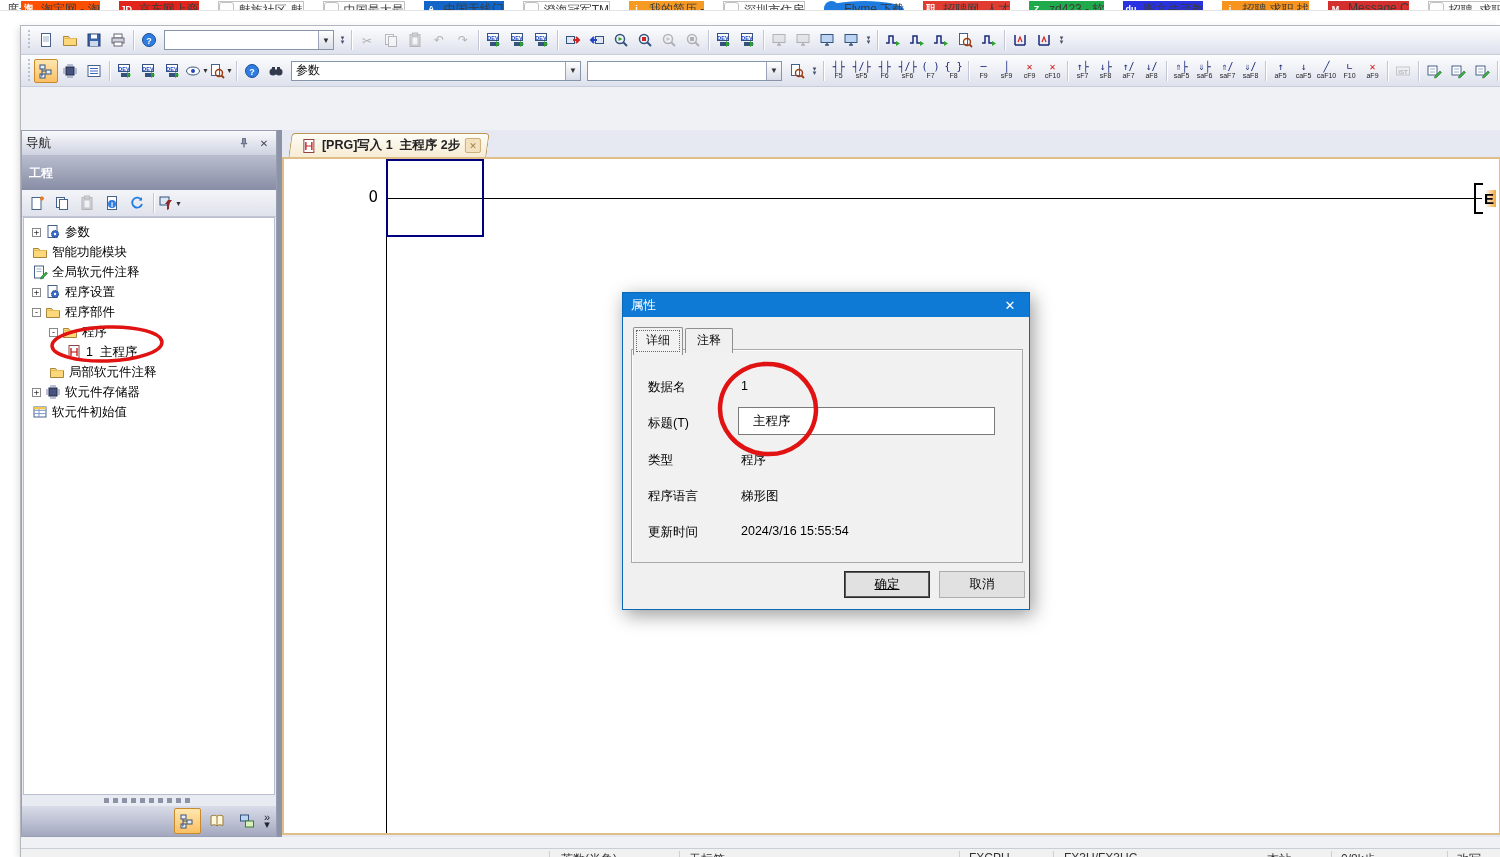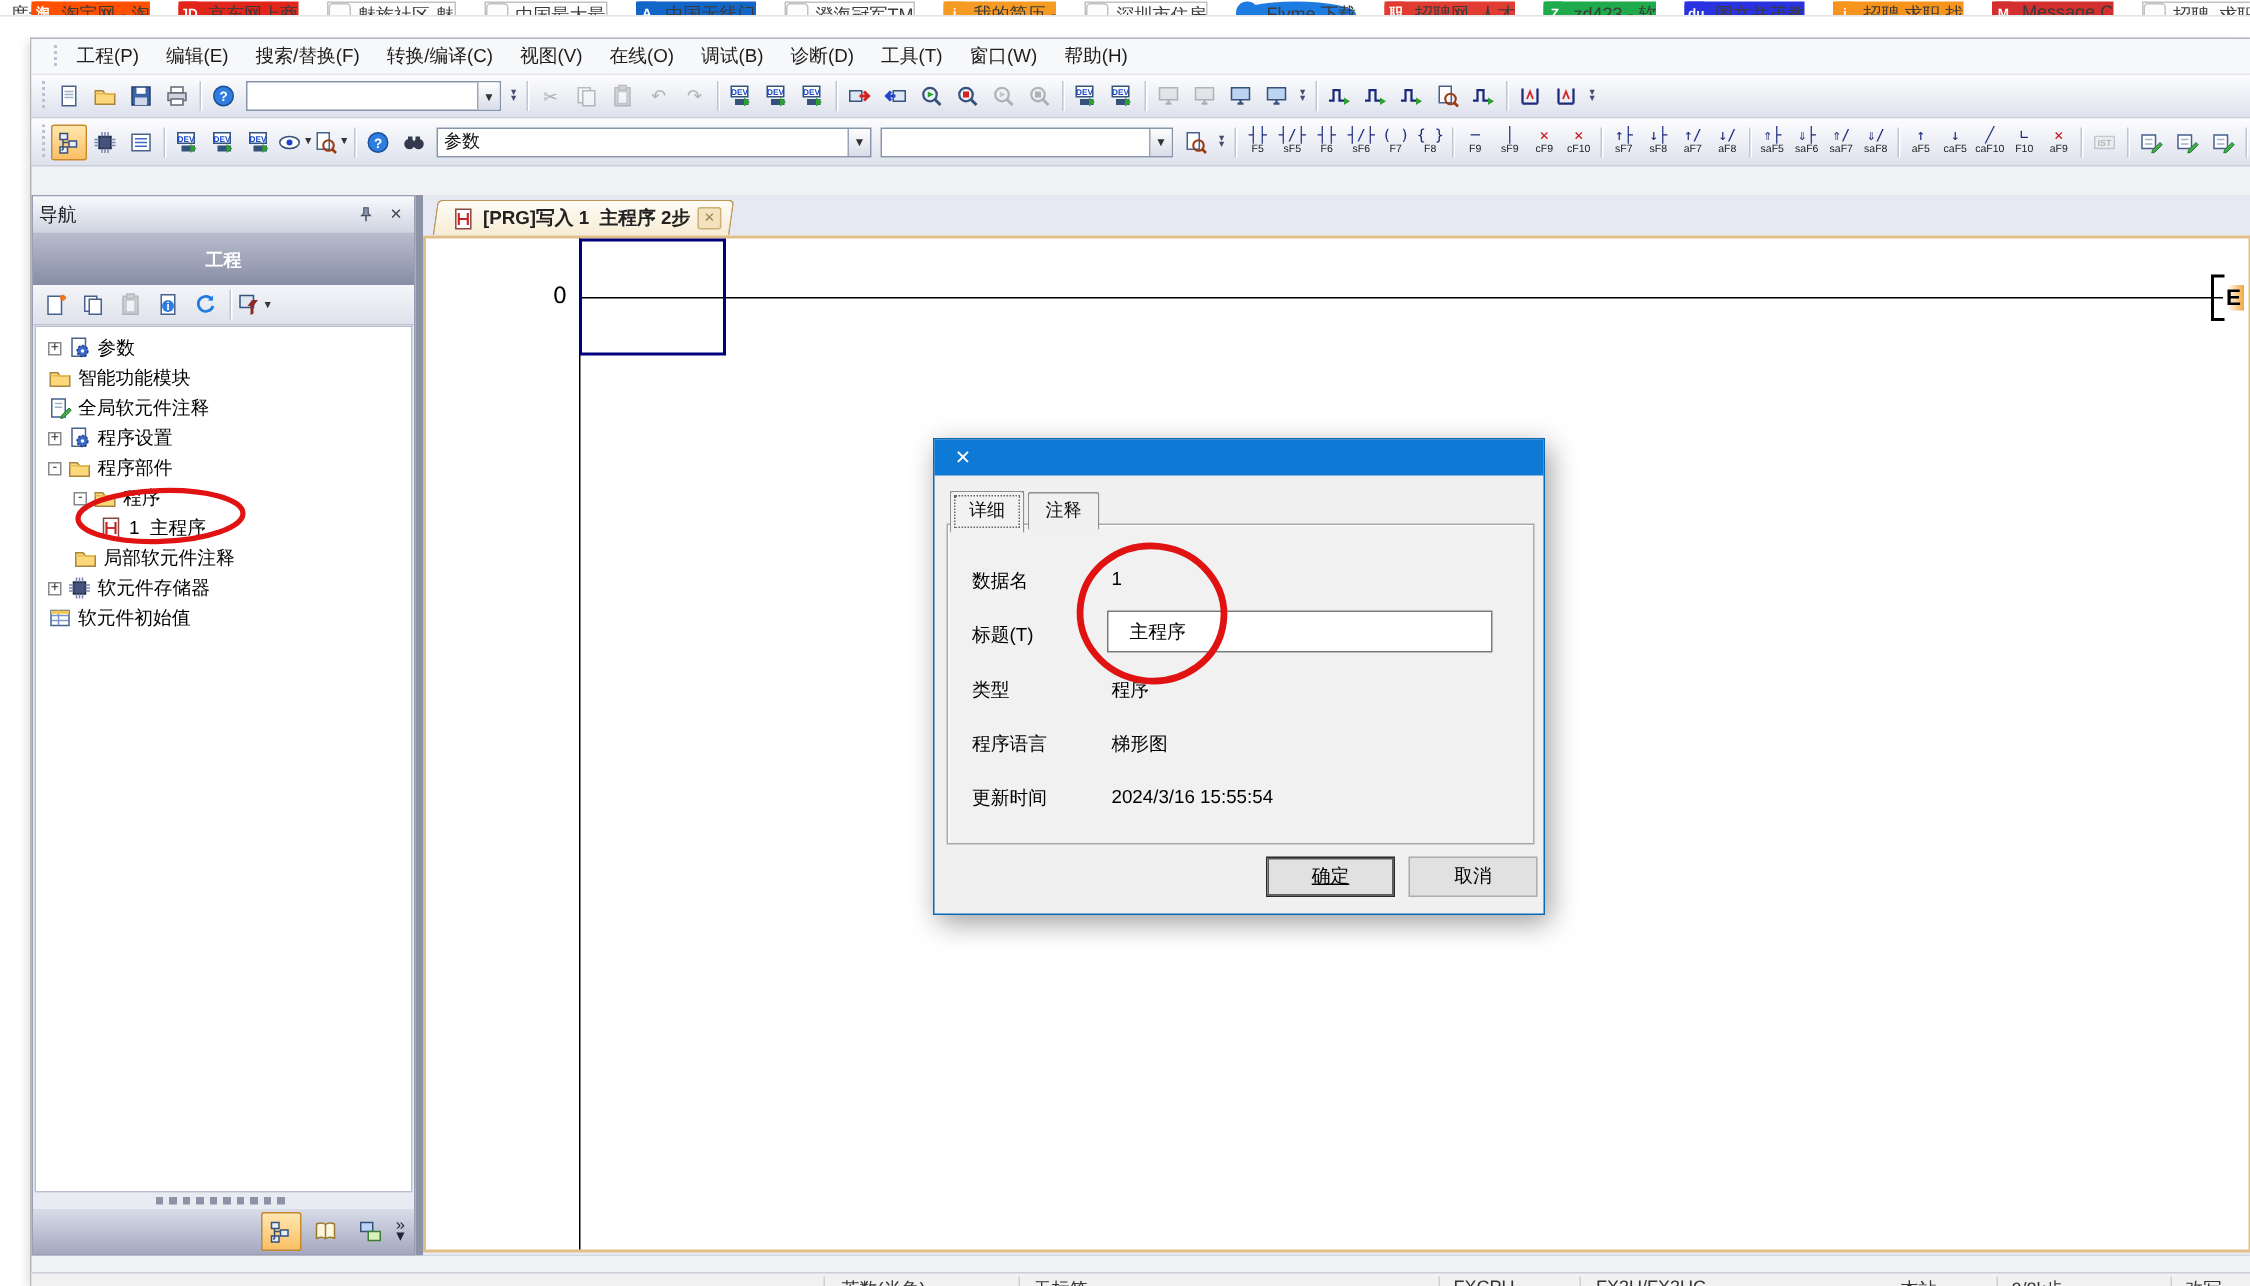--- a/index.html
+++ b/index.html
@@ -53,21 +53,21 @@
   .lbtn.m-red .lg { color:#d41111; font-weight:bold; }
   .lbtn .ll { font-size:7px; line-height:8px; color:#222; }
 
   
   #dock { position:absolute; left:0; top:104px; width:1480px; height:707px; background:#8d93a6; }
   #nav { position:absolute; left:0; top:0; width:256px; height:707px; background:#e9ebf2; border:1px solid #9aa0b3; display:flex; flex-direction:column; }
   #nav-title { height:25px; background:linear-gradient(#f8f9fc,#ced3e1); border-bottom:1px solid #b6bccc; display:flex; align-items:center; padding:0 4px; gap:4px; }
   #nav-title .cap { flex:1; font-size:12.5px; color:#222; }
   .winbtn { width:16px; height:15px; display:flex; align-items:center; justify-content:center; font-size:10px; color:#445; }
   #proj-header { height:34px; background:linear-gradient(#b8bccd,#878da5); display:flex; align-items:center; padding:16px 7px;
-    color:#fff; font-size:12px; font-weight:bold;justify-content:center; }
+    color:#fff; font-size:12px; font-weight:bold; }
   #nav-tools { height:27px; display:flex; align-items:center; gap:1px; padding:0 3px;
     background:linear-gradient(#f4f5f9,#dfe2ec); border-bottom:1px solid #c2c6d4; }
   #tree { flex:1; background:#fff; border:1px solid #b9bfce; margin:0 1px; overflow:hidden; padding-top:4px; }
   .trow { height:20px; display:flex; align-items:center; gap:4px; font-size:12.5px; color:#000; padding-left:8px; }
   .texp { width:9px; height:9px; border:1px solid #888; background:#fff; flex:none;
     display:flex; align-items:center; justify-content:center; font-size:9px; line-height:7px; color:#333; font-family:"DejaVu Sans Mono",monospace; }
   .ticon { width:16px; height:16px; flex:none; }
   #nav-split { height:11px; display:flex; align-items:center; justify-content:center; }
   #nav-split .dots { width:90px; height:5px;
     background:repeating-linear-gradient(90deg,#8d93a6 0 5px,transparent 5px 9px); }
@@ -379,37 +379,20 @@
         <span class="fav fav-page"></span>
         <span>招聘_求职</span>
       </span>
 
     </div>
 </div>
 
 <div id="app">
 
 
-  <div id="menubar">
-    <span class="grip"></span>
-    <span style="display:flex">
-
-    <span class="menu-item">工程(P)</span>
-        <span class="menu-item">编辑(E)</span>
-        <span class="menu-item">搜索/替换(F)</span>
-        <span class="menu-item">转换/编译(C)</span>
-        <span class="menu-item">视图(V)</span>
-        <span class="menu-item">在线(O)</span>
-        <span class="menu-item">调试(B)</span>
-        <span class="menu-item">诊断(D)</span>
-        <span class="menu-item">工具(T)</span>
-        <span class="menu-item">窗口(W)</span>
-        <span class="menu-item">帮助(H)</span>
-      </span>
-  </div>
 
   <div id="tb1" class="toolbar">
     <span class="grip"></span>
     <span style="display:flex;align-items:center">
 
         <span class="tbtn">
           <span>
             <svg class="ic">
               <use href="#s-page"></use>
             </svg>
@@ -1275,20 +1258,21 @@
       <span class="sitem" style="left: 1320px;">0/8k步</span>
 
       <span class="svline" style="left: 1426px;"></span>
 
       <span class="sitem" style="left: 1436px;">改写</span>
     </div>
 </div>
 
 <div id="dialog">
   <div id="dlg-title">
+    <span class="cap">属性</span>
     <span id="dlg-close">✕</span>
   </div>
   <div id="dlg-tabs">
 
       <span class="dtab m-selected">详细</span>
 
       <span class="dtab">注释</span>
     </div>
   <div id="dlg-page"></div>
   <div>

